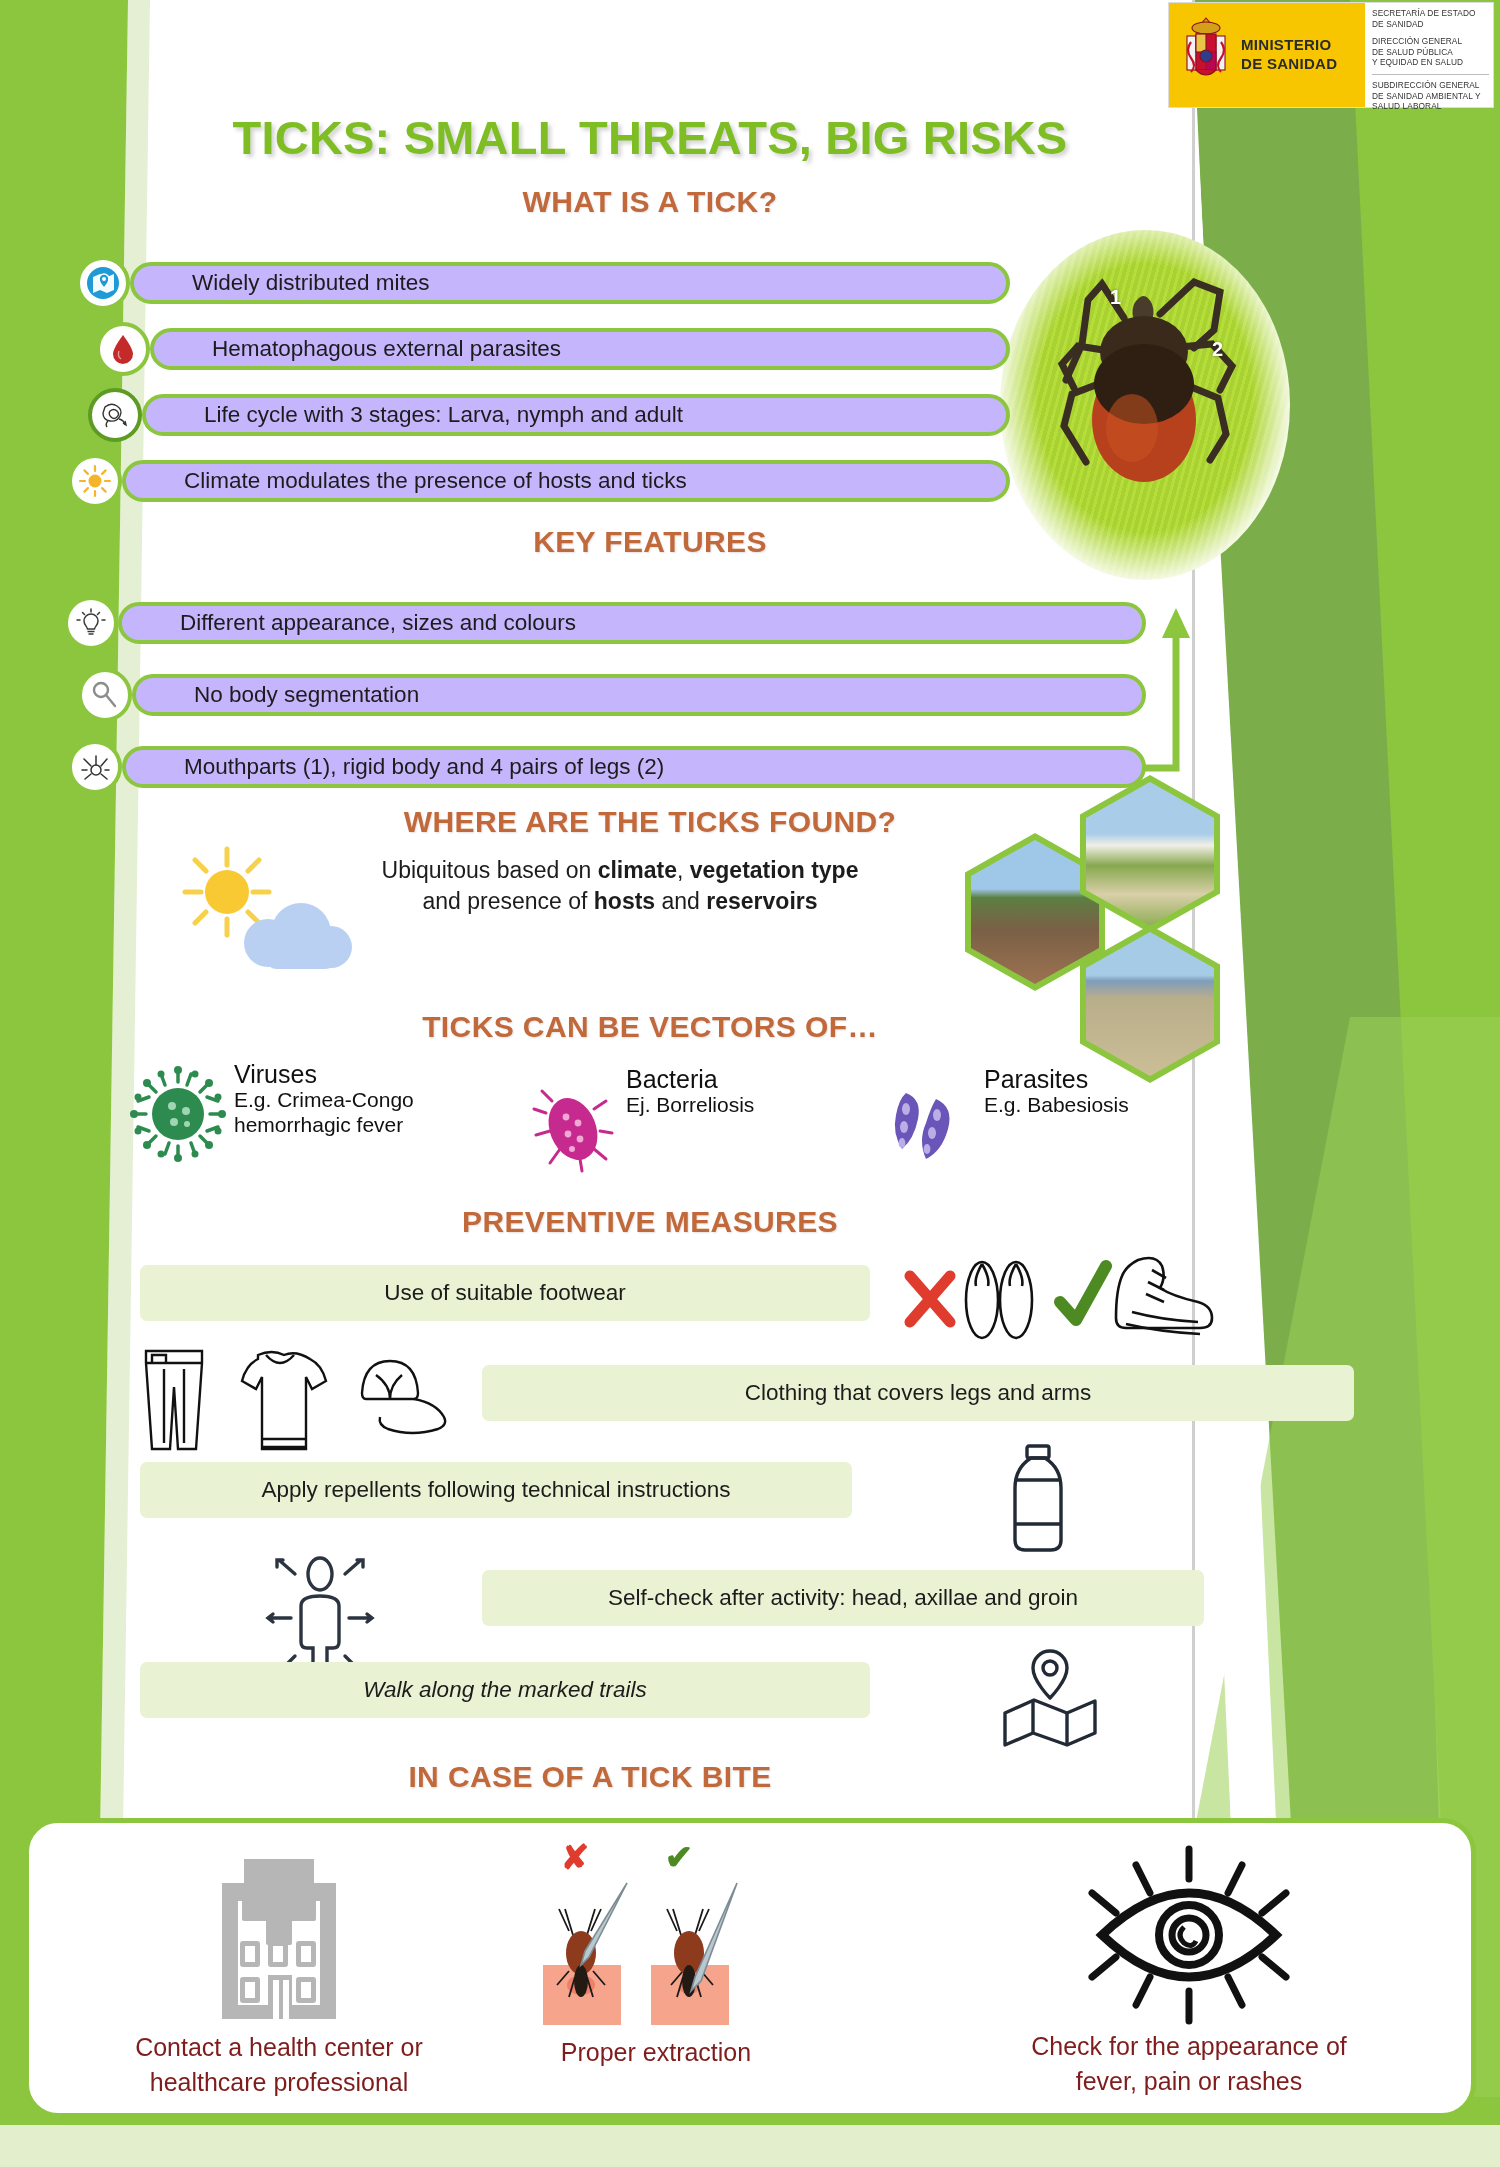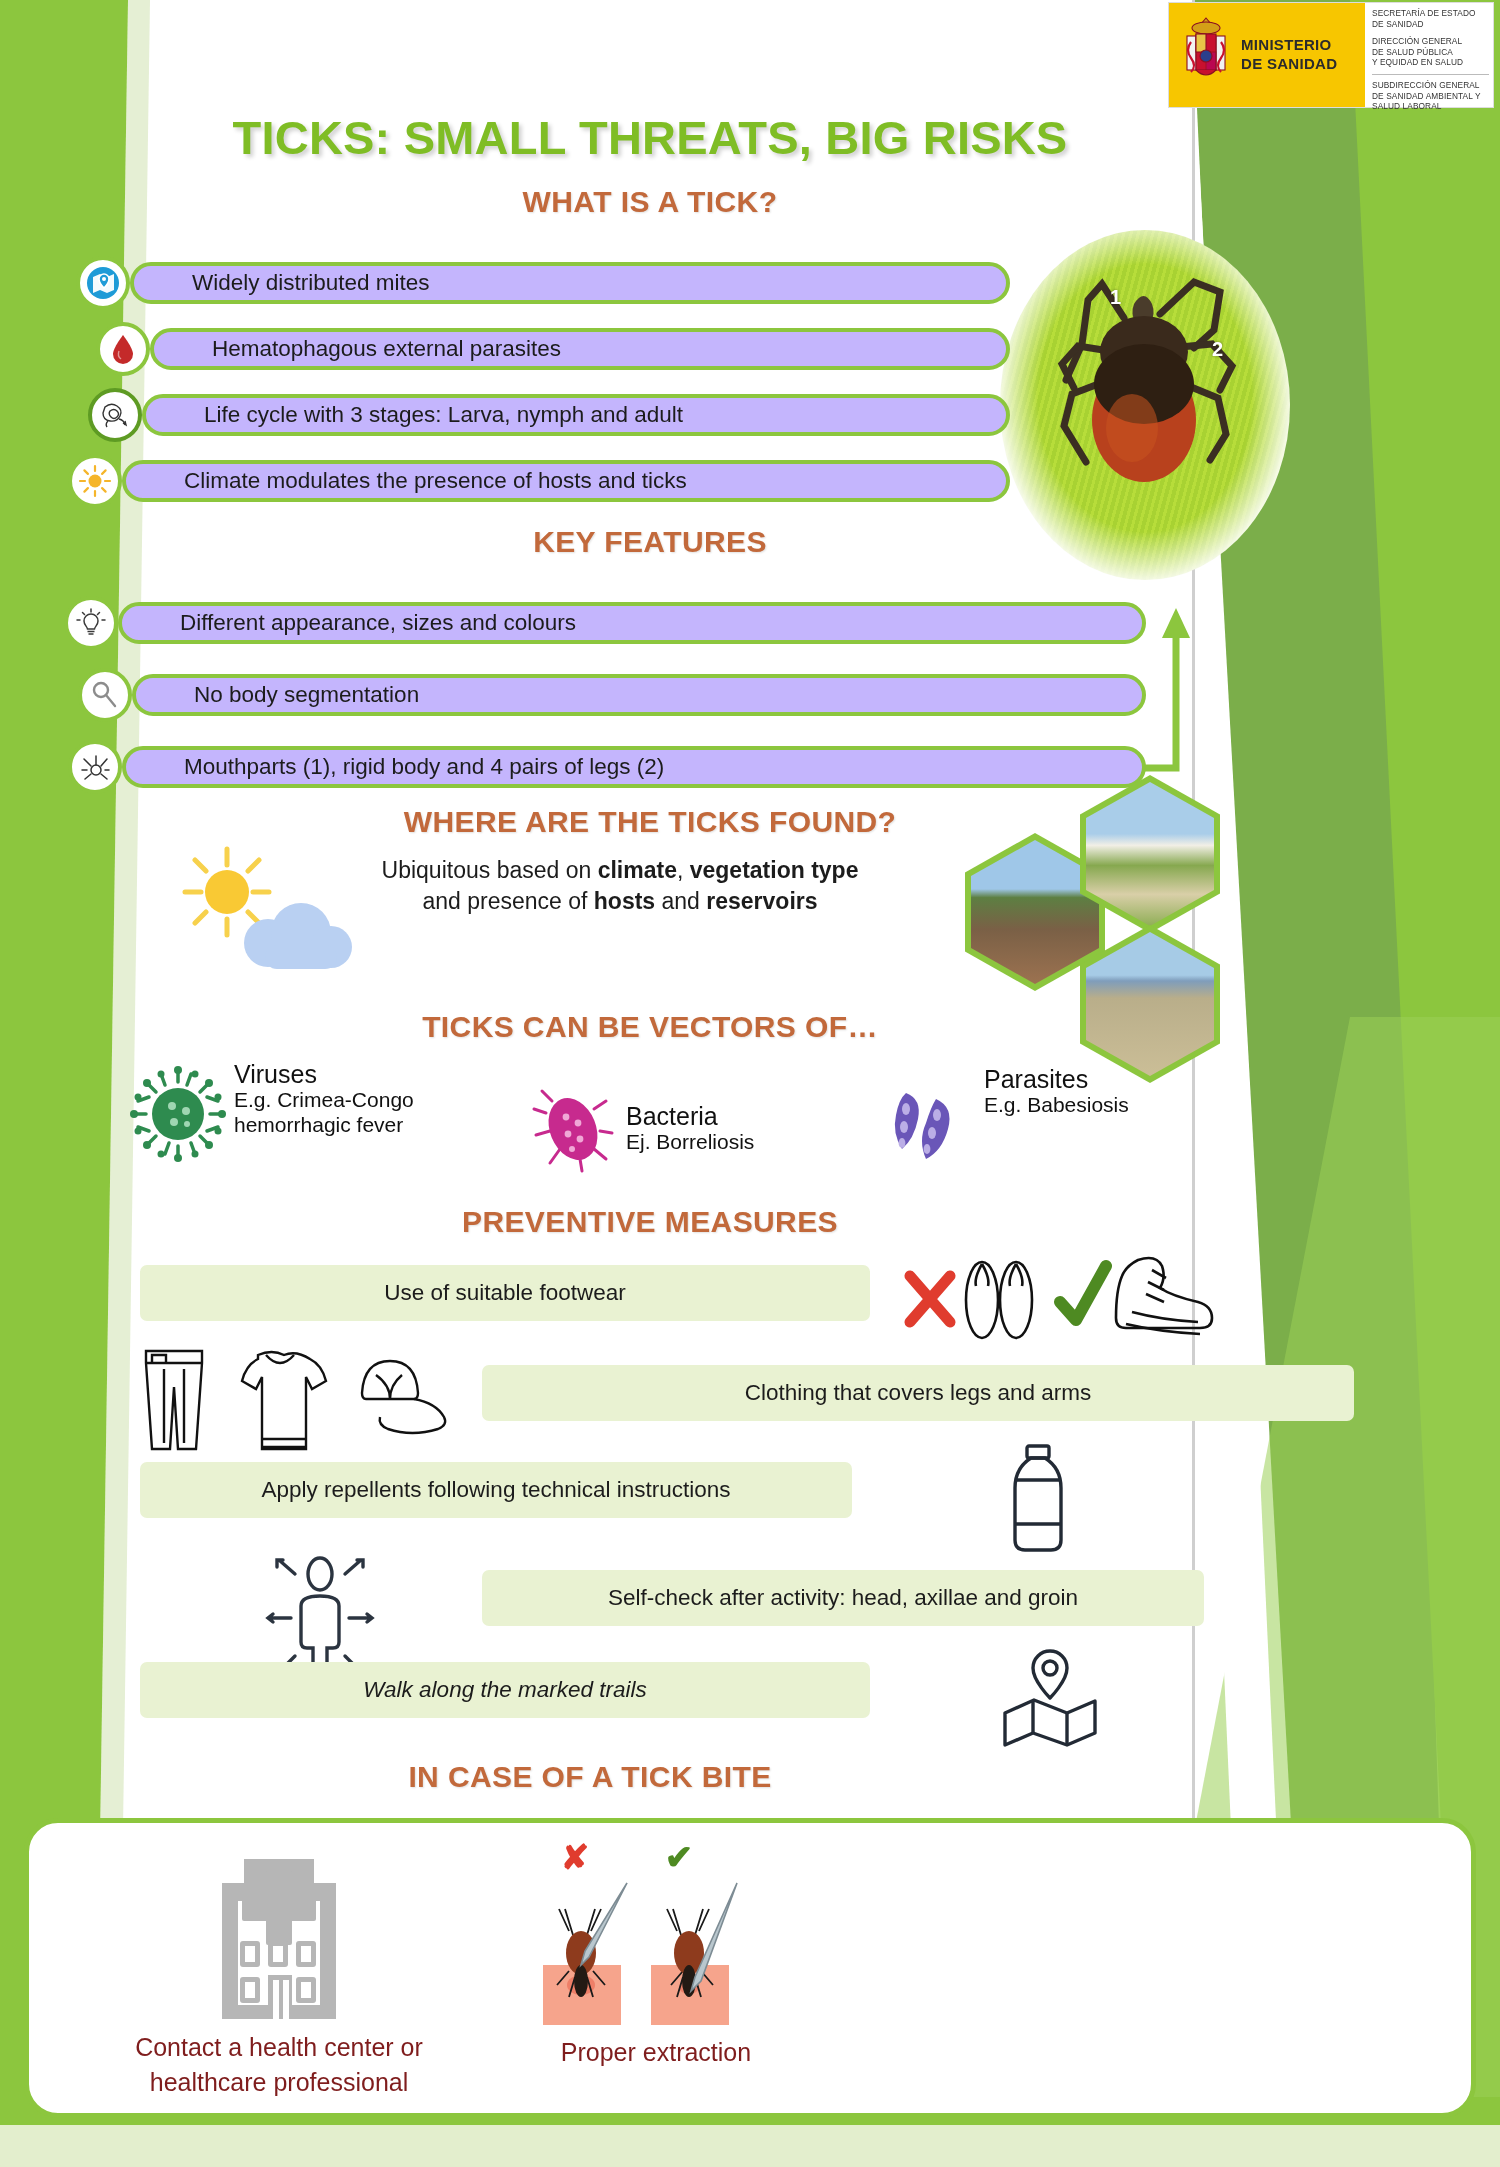--- a/index.html
+++ b/index.html
@@ -461,21 +461,21 @@
         </g>
         <ellipse cx="43" cy="50" rx="23" ry="32" transform="rotate(-22 43 50)" fill="#C72A8E"></ellipse>
         <g fill="#F0A8D6">
           <circle cx="36" cy="38" r="3.4"></circle>
             <circle cx="48" cy="44" r="3.4"></circle>
           <circle cx="38" cy="55" r="3.4"></circle>
             <circle cx="50" cy="60" r="3.4"></circle>
           <circle cx="42" cy="70" r="3"></circle>
         </g>
       </svg>
-      <div style="position:absolute;left:96px;top:0;white-space:nowrap;margin-top:37px;">
+      <div style="position:absolute;left:96px;top:0;white-space:nowrap;">
         <div class="vt">Bacteria</div>
         <div class="vs">Ej. Borreliosis</div>
       </div>
     </div>
 
     <div class="vec" style="left:880px;top:1065px;">
       <svg width="96" height="96" viewBox="0 0 96 96" style="position:absolute;left:0;top:14px;">
         <g fill="#6A56B8">
           <path d="M26 14 q16 6 12 26 q-4 20 -16 30 q-10 -16 -6 -34 q3 -16 10 -22z"></path>
           <path d="M56 20 q18 8 12 30 q-6 22 -22 30 q-8 -18 0 -36 q5 -16 10 -24z"></path>
@@ -650,17 +650,33 @@
             <ellipse cx="148" cy="118" rx="15" ry="22" fill="#8E3B1D"></ellipse>
             <ellipse cx="148" cy="146" rx="7" ry="16" fill="#231a14"></ellipse>
             <path d="M196 48 L160 146 L150 156 L154 142 Z" fill="#B9C7CE" stroke="#7d8c94" stroke-width="1.6"></path>
           </g>
         </svg>
         <div class="bite-label" style="margin-top:4px;">
           <div>Proper extraction</div>
         </div>
       </div>
 
+      <div class="bite-col" style="left:900px;top:22px;width:520px;">
+        <svg width="330" height="180" viewBox="0 0 330 180">
+          <g stroke="#111" stroke-width="7" stroke-linecap="round">
+            <path d="M165 4 v30M112 20 l14 28M218 20 l-14 28M68 48 l24 20M262 48 l-24 20
+                     M165 176 v-30M112 160 l14 -28M218 160 l-14 -28M68 132 l24 -20M262 132 l-24 -20"></path>
+          </g>
+          <path d="M78 90 q44 -42 87 -42 q43 0 87 42 q-44 42 -87 42 q-43 0 -87 -42z" fill="none" stroke="#111" stroke-width="9"></path>
+          <circle cx="165" cy="90" r="30" fill="none" stroke="#111" stroke-width="8"></circle>
+          <circle cx="165" cy="90" r="17" fill="none" stroke="#111" stroke-width="7"></circle>
+          <path d="M160 82 q-8 8 0 16 q8 6 12 -2" fill="none" stroke="#111" stroke-width="5"></path>
+        </svg>
+        <div class="bite-label">
+          <div>Check for the appearance of</div>
+          <div>fever, pain or rashes</div>
+        </div>
+      </div>
 
     </div>
 
   </div>
 </div>
 
 </body></html>

